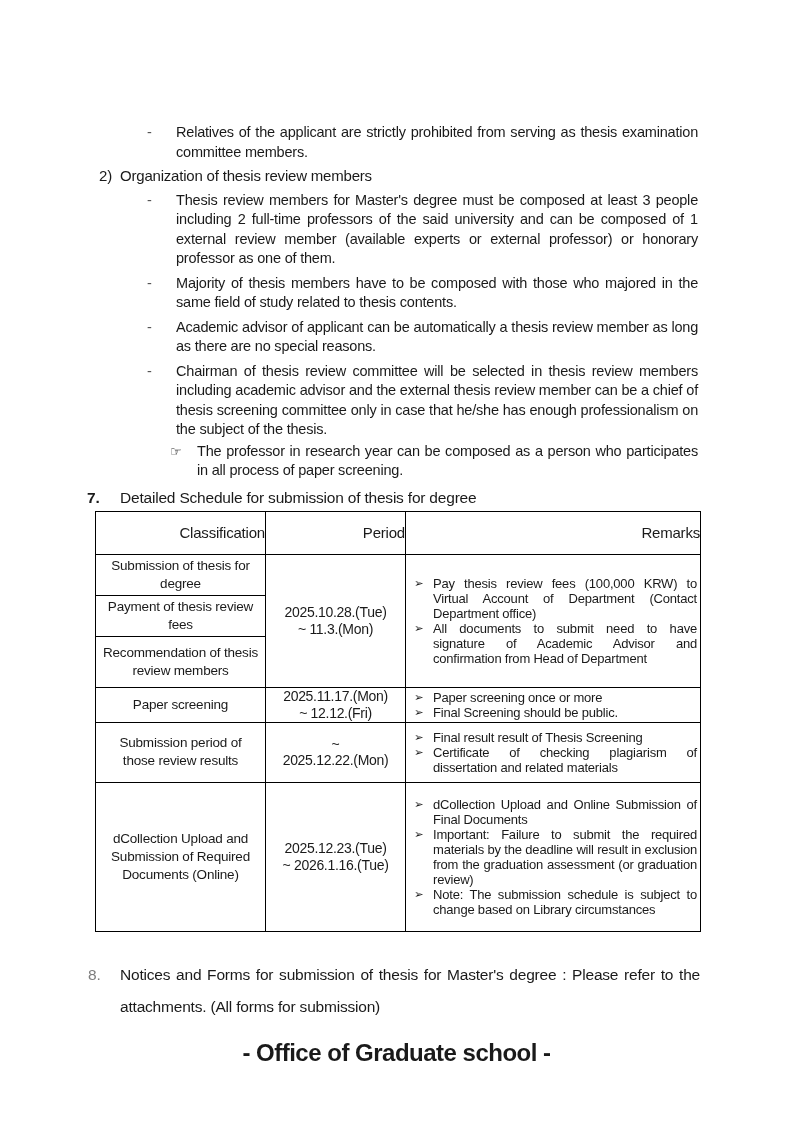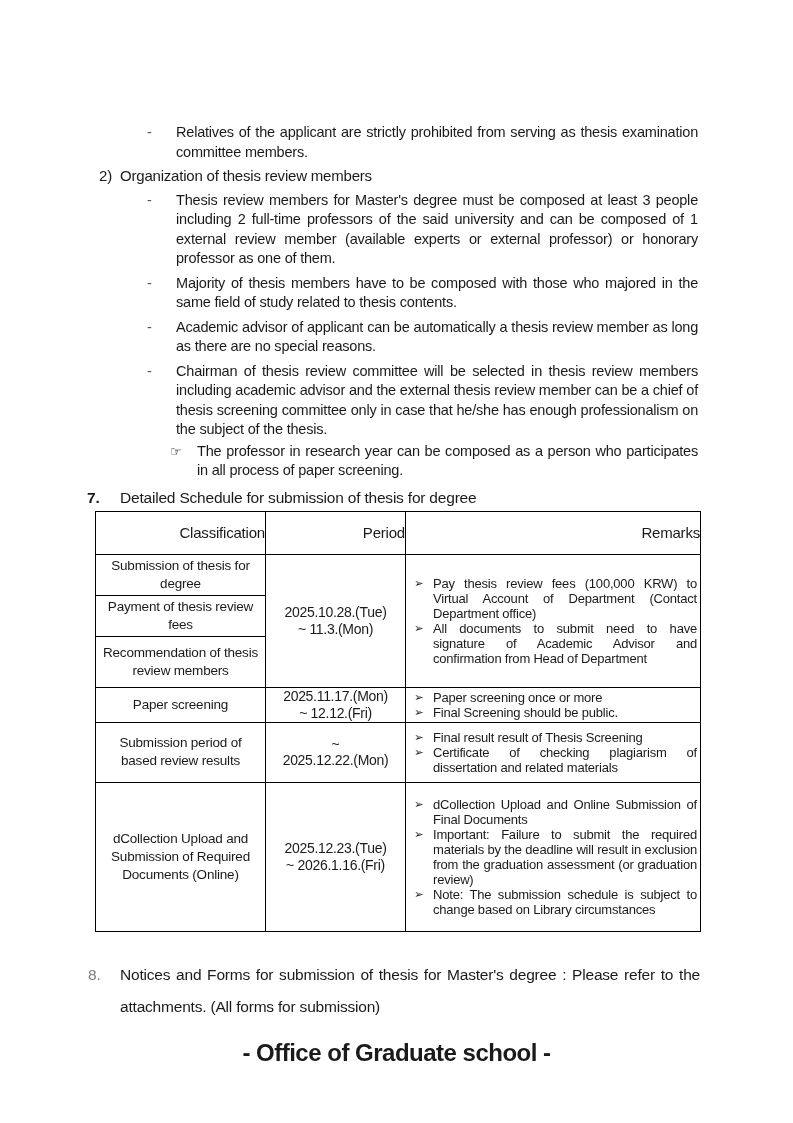--- a/index.html
+++ b/index.html
@@ -169,42 +169,42 @@
             <span class="text">Paper screening once or more</span>
           </div>
           <div class="remark">
             <span class="marker">➢</span>
             <span class="text">Final Screening should be public.</span>
           </div>
         </td>
       </tr>
 
       <tr class="h-r3">
-        <td class="cls">Submission period of based review results</td>
+        <td class="cls">Submission period of those review results</td>
         <td class="period">
           <div>~</div>
           <div>2025.12.22.(Mon)</div>
         </td>
         <td class="remarks">
           <div class="remark">
             <span class="marker">➢</span>
             <span class="text">Final result result of Thesis Screening</span>
           </div>
           <div class="remark">
             <span class="marker">➢</span>
             <span class="text">Certificate of checking plagiarism of dissertation and related materials</span>
           </div>
         </td>
       </tr>
 
       <tr class="h-r4">
         <td class="cls">dCollection Upload and Submission of Required Documents (Online)</td>
         <td class="period">
           <div>2025.12.23.(Tue)</div>
-          <div>~ 2026.1.16.(Fri)</div>
+          <div>~ 2026.1.16.(Tue)</div>
         </td>
         <td class="remarks">
           <div class="remark">
             <span class="marker">➢</span>
             <span class="text">dCollection Upload and Online Submission of Final Documents</span>
           </div>
           <div class="remark">
             <span class="marker">➢</span>
             <span class="text">Important: Failure to submit the required materials by the deadline will result in exclusion from the graduation assessment (or graduation review)</span>
           </div>

